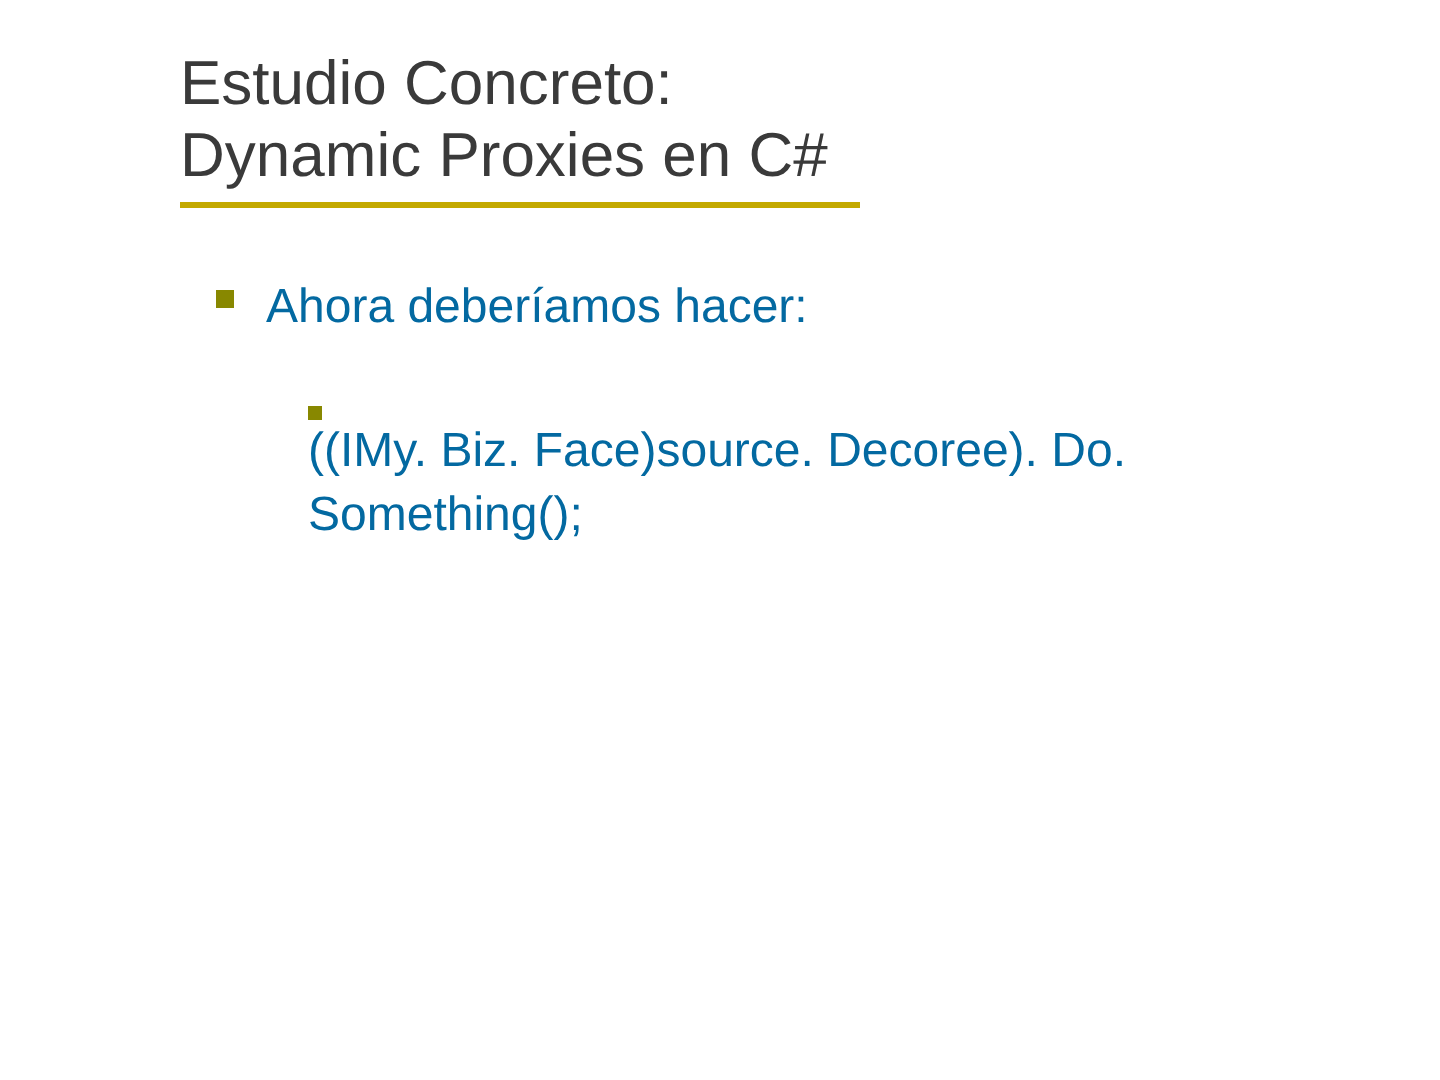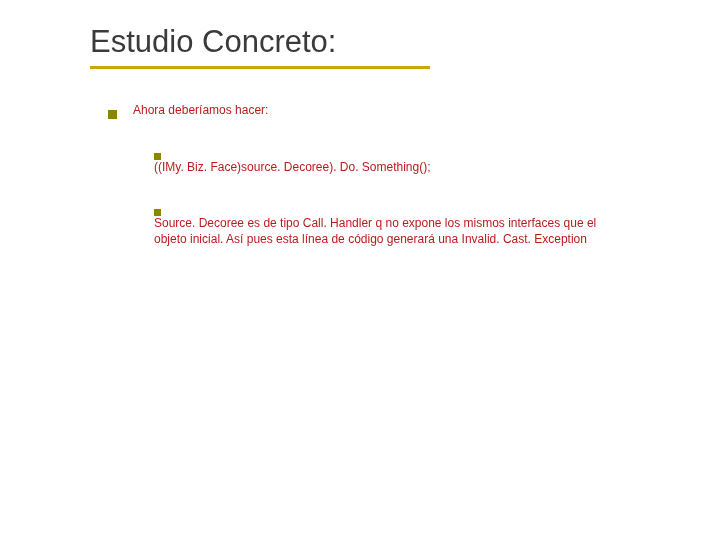--- a/index.html
+++ b/index.html
@@ -25,23 +25,23 @@
     margin: 0 0 6px 0;
     font-weight: 400;
   }
   .accent-bar {
     width: 340px;
     height: 3px;
     background: #c3a900;
     margin: 0 0 34px 0;
   }
   .body {
-    font-size: 12px;
+    font-size: 24px;
     line-height: 1.3;
-    color: #b91c1c;
+    color: #0369a1;
   }
   .lvl1 {
     display: flex;
     align-items: flex-start;
     margin: 0 0 26px 18px;
   }
   .lvl2 {
     display: flex;
     align-items: flex-start;
     margin: 0 0 26px 64px;
@@ -67,36 +67,33 @@
     flex: 1 1 auto;
   }
 </style>
 </head>
 <body>
 
 <div class="slide">
 
   <h1 class="title">
     <span>Estudio Concreto:</span><br>
+    <span>Dynamic Proxies en C#</span>
   </h1>
   <div class="accent-bar"></div>
 
   <div class="body">
 
     <div class="lvl1">
       <span class="bullet"></span>
       <span class="txt">Ahora deberíamos hacer:</span>
     </div>
 
     <div class="lvl2">
       <span class="bullet-sm"></span>
       <span class="txt">((IMy. Biz. Face)source. Decoree). Do. Something();</span>
     </div>
 
 
-    <div class="lvl2">
-      <span class="bullet-sm"></span>
-      <span class="txt">Source. Decoree es de tipo Call. Handler q no expone los mismos interfaces que el objeto inicial. Así pues esta línea de código generará una Invalid. Cast. Exception</span>
-    </div>
 
   </div>
 
 </div>
 
 </body></html>

